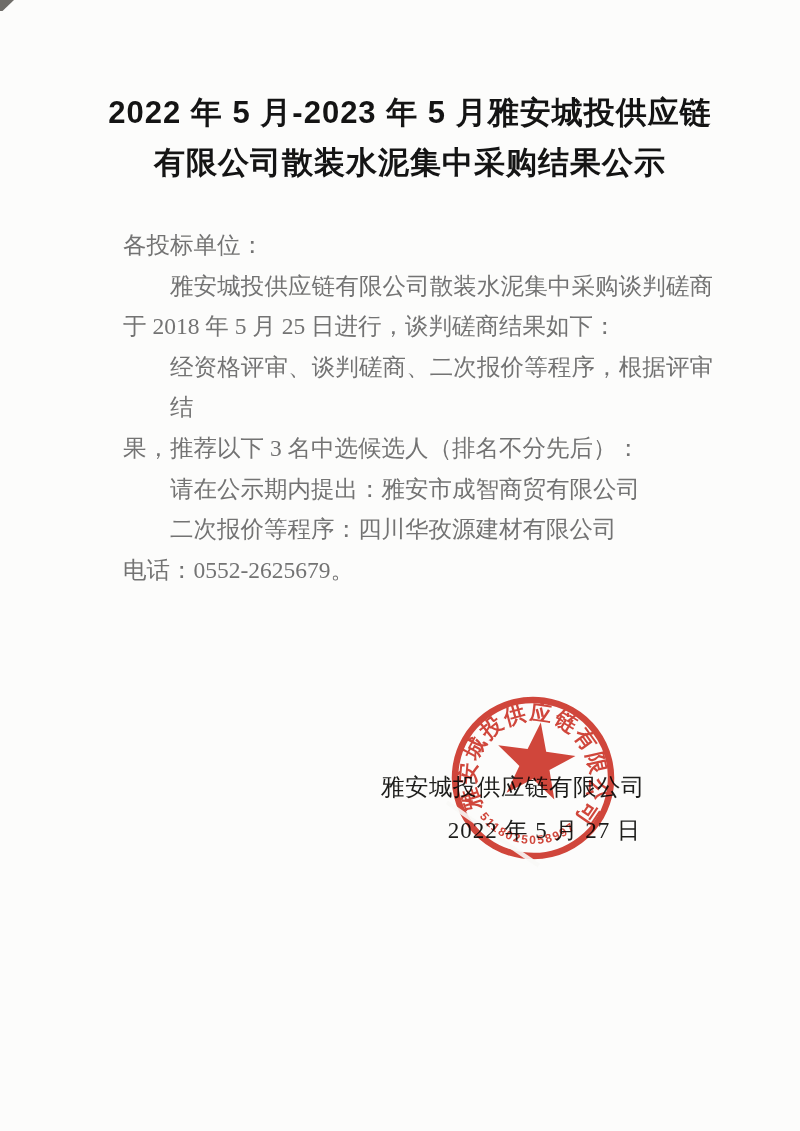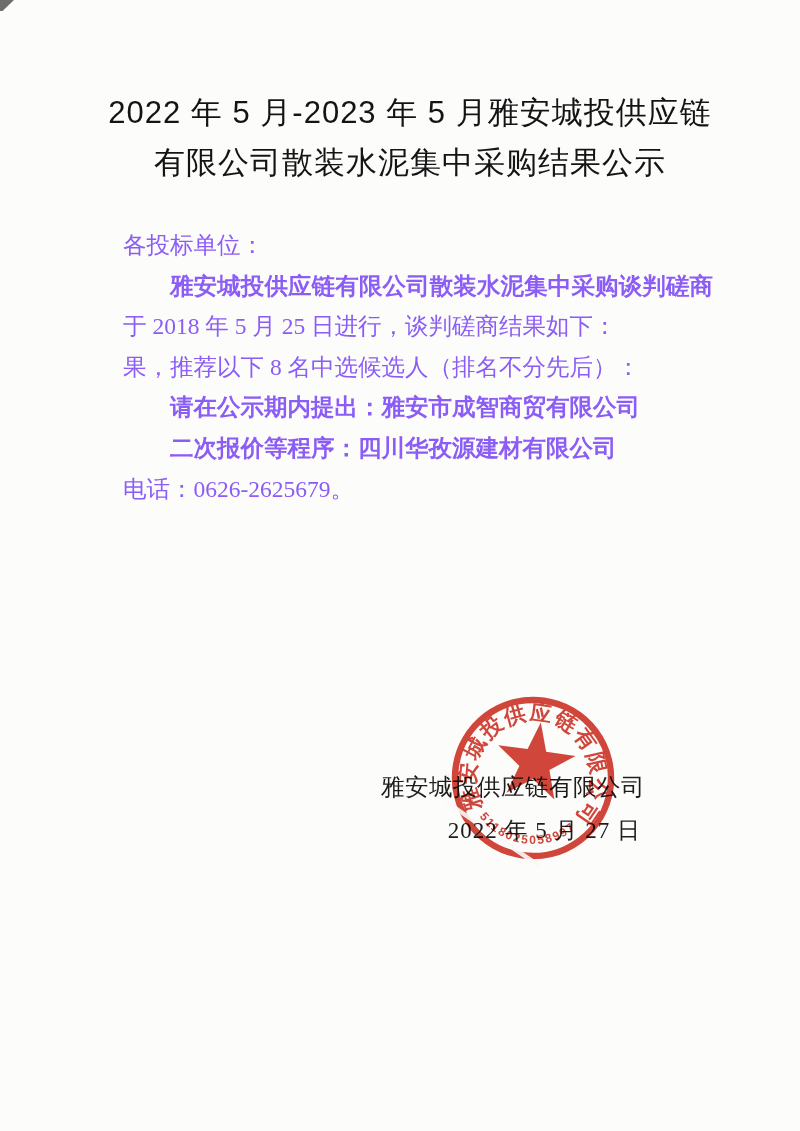--- a/index.html
+++ b/index.html
@@ -16,33 +16,33 @@
     position:absolute; top:0; left:0;
     width:14px; height:11px;
     background:#56534f;
     clip-path:polygon(0 0,100% 0,18% 100%,0 100%);
     opacity:.85;
   }
   .doc-title {
     position:absolute; top:88px; left:105px; width:610px;
     text-align:center;
     font-family:"Liberation Sans","DejaVu Sans",sans-serif;
-    font-weight:400;
+    font-weight:700;
     font-size:31px; line-height:50px;
     letter-spacing:1px;
     color:#141414;
   }
   .body-text {
     position:absolute; top:225px; left:123px; width:590px;
     font-size:23.5px; line-height:40.6px;
-    color:#8b5cf6;
+    color:#737373;
     white-space:normal;
   }
   .line { min-height:40.6px; }
-  .indent { padding-left:47px;font-weight:bold; }
+  .indent { padding-left:47px; }
   .stretch { text-align:justify; text-align-last:justify; }
   .sig-company {
     position:absolute; top:771px; left:0; width:645px;
     text-align:right;
     font-size:23.5px; letter-spacing:.5px;
   }
   .sig-date {
     position:absolute; top:815px; left:0; width:641px;
     text-align:right;
     font-size:23px; letter-spacing:1px;
@@ -69,24 +69,25 @@
 
   <div class="doc-title">
     <div>2022 年 5 月-2023 年 5 月雅安城投供应链</div>
     <div>有限公司散装水泥集中采购结果公示</div>
   </div>
 
   <div class="body-text">
     <div class="line">各投标单位：</div>
     <div class="line indent stretch">雅安城投供应链有限公司散装水泥集中采购谈判磋商</div>
     <div class="line">于 2018 年 5 月 25 日进行，谈判磋商结果如下：</div>
-    <div class="line">果，推荐以下 8 名中选候选人（排名不分先后）：</div>
+    <div class="line indent stretch">经资格评审、谈判磋商、二次报价等程序，根据评审结</div>
+    <div class="line">果，推荐以下 3 名中选候选人（排名不分先后）：</div>
     <div class="line indent">请在公示期内提出：雅安市成智商贸有限公司</div>
     <div class="line indent">二次报价等程序：四川华孜源建材有限公司</div>
-    <div class="line">电话：0626-2625679。</div>
+    <div class="line">电话：0552-2625679。</div>
   </div>
 
   <div class="sig-company">雅安城投供应链有限公司</div>
   <div class="sig-date">2022 年 5 月 27 日</div>
 
   <div class="stamp">
     <svg viewBox="0 0 224 224" xmlns="http://www.w3.org/2000/svg">
       <defs>
         <path id="ringTextPath" d="M 66.3 147.7 A 58 58 0 0 1 112 54 A 58 58 0 0 1 157.7 147.7" fill="none"></path>
         <path id="serialPath" d="M 62.9 156.2 A 66 66 0 0 0 161.1 156.2" fill="none"></path>

